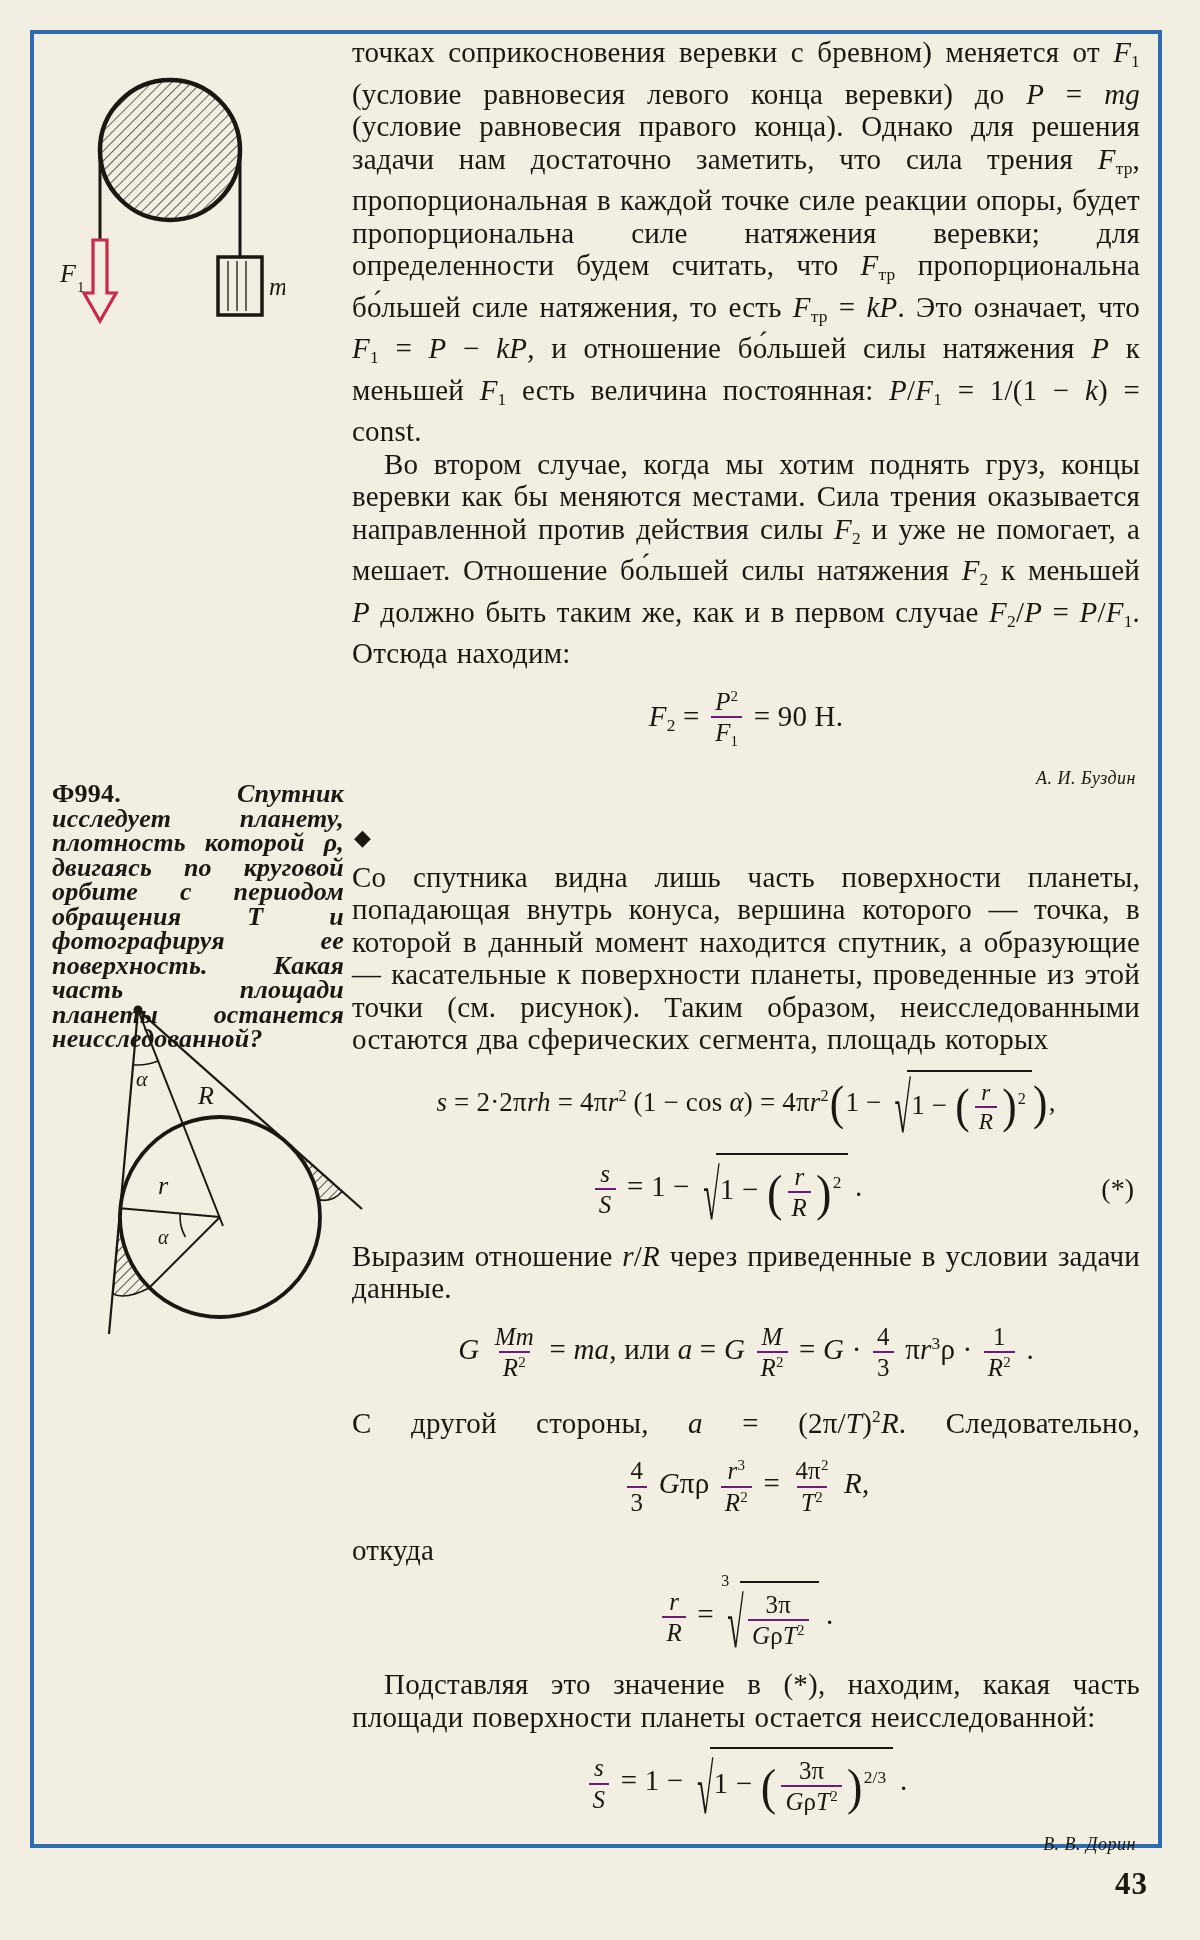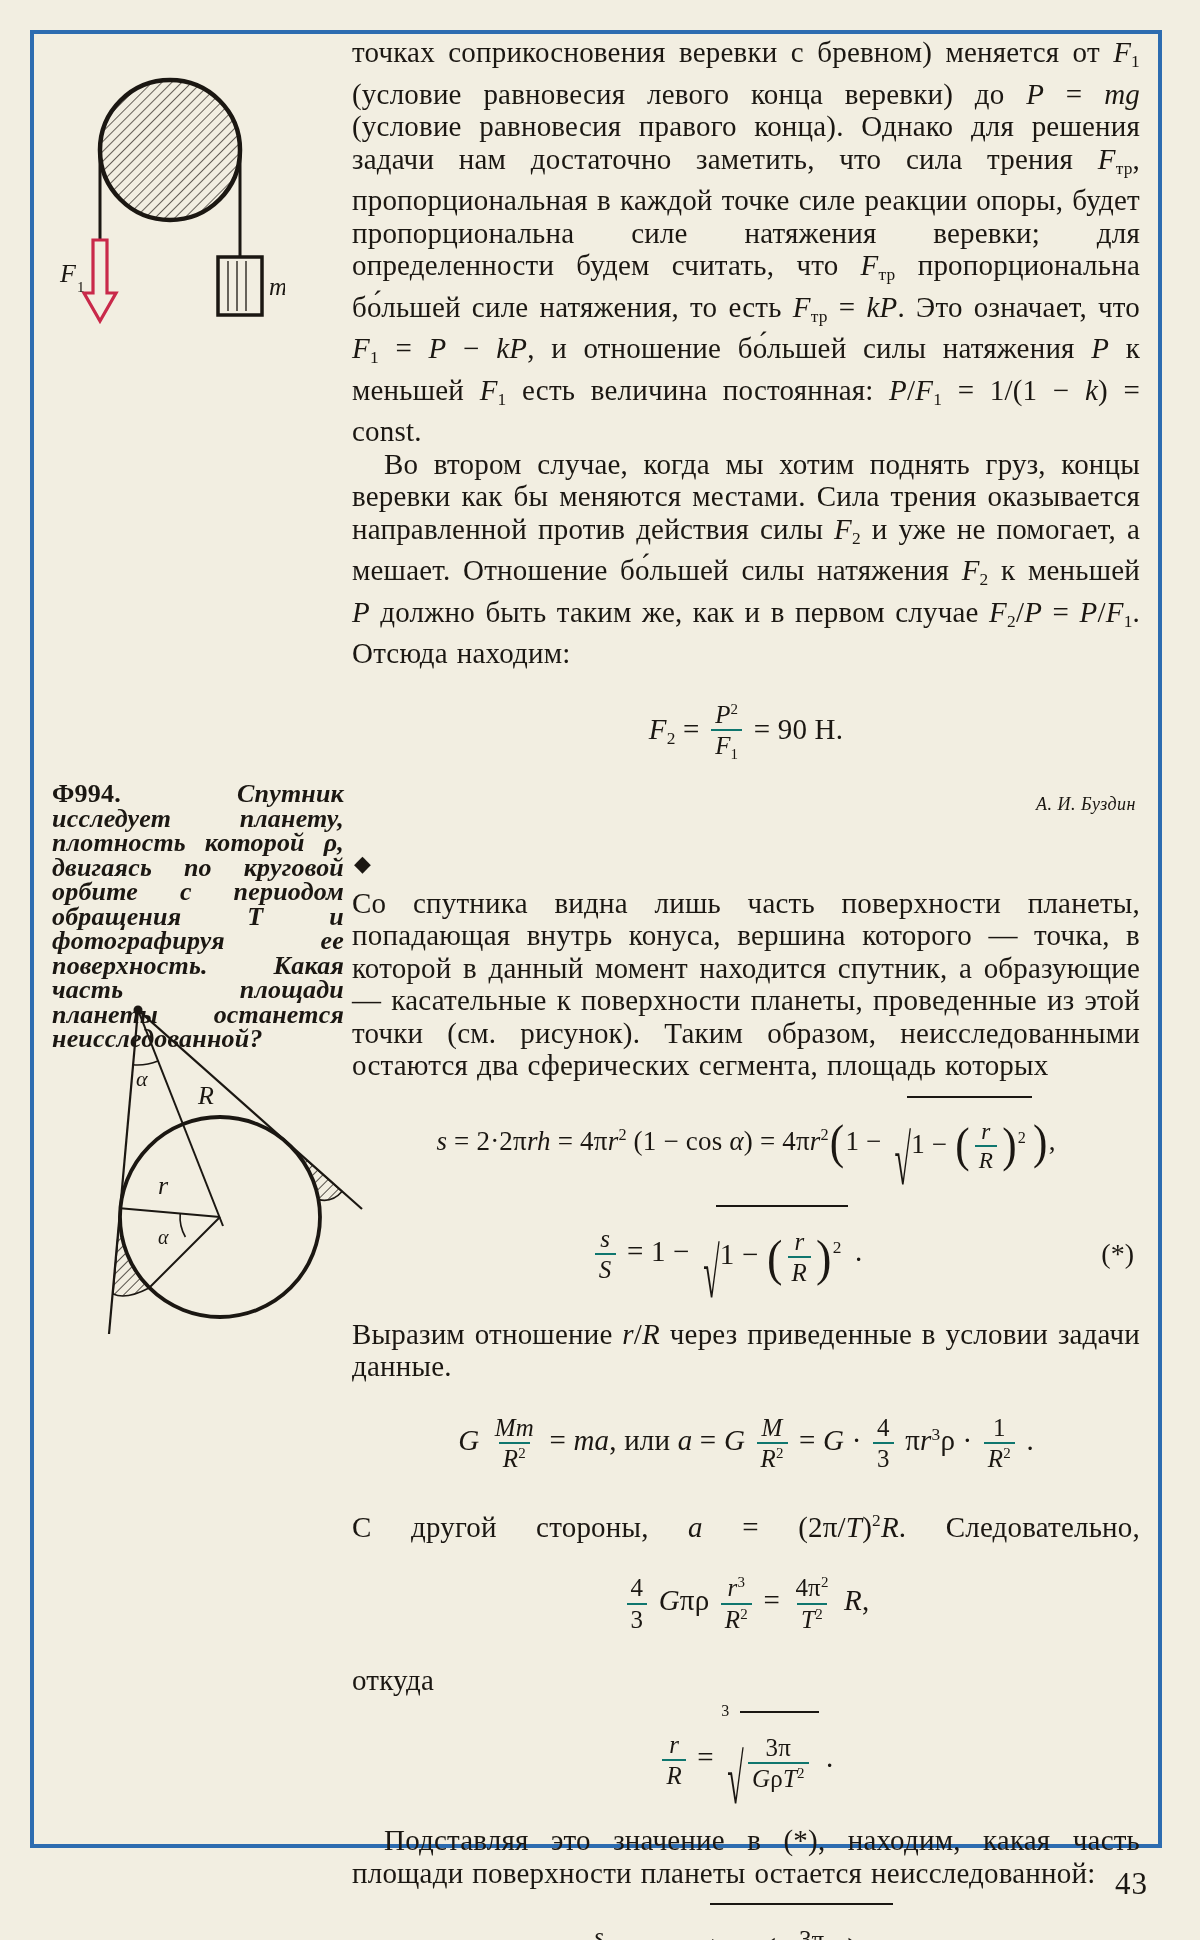--- a/index.html
+++ b/index.html
@@ -27,24 +27,24 @@
   .rk-b{font-weight:700;font-style:normal}
   .rk-s{font-size:60%;vertical-align:-5px;font-style:normal}
   .rk-p{font-size:60%;vertical-align:super;font-style:normal}
   
   .formula{
     text-align:center;font-size:29px;margin:14px 0;line-height:1.25;
     letter-spacing:.2px;
   }
   .sfrac{
     display:inline-flex;flex-direction:column;align-items:center;
-    vertical-align:middle;margin:17px 4px;font-size:86%;line-height:1.1;
+    vertical-align:middle;margin:4px 4px;font-size:86%;line-height:1.1;
   }
   .sfrac .num{padding:0 4px 1px}
-  .sfrac .den{border-top:2px solid #0f766e;padding:1px 4px 0}
+  .sfrac .den{border-top:2px solid #701a75;padding:1px 4px 0}
   .rad{
     display:inline-flex;align-items:flex-end;vertical-align:middle;
     position:relative;margin-left:6px;
   }
   .rsign{
     font-size:30px;line-height:1;transform:scaleY(1.35);
     transform-origin:70% 88%;margin-right:-4px;font-style:normal;
   }
   .rad.tall .rsign{transform:scaleY(2.35)}
   .rbody{
@@ -67,21 +67,21 @@
   
   .problem{
     position:absolute;left:52px;top:782px;width:292px;
     font-weight:700;font-style:italic;font-size:26px;line-height:24.5px;
     text-align:justify;letter-spacing:.2px;
   }
   .fig-pulley{position:absolute;left:55px;top:50px}
   .fig-satellite{position:absolute;left:30px;top:982px}
   .page-num{
     position:absolute;right:52px;top:1866px;
-    font-weight:400;font-size:31px;letter-spacing:1px;
+    font-weight:700;font-size:31px;letter-spacing:1px;
   }
   svg text{font-family:"Liberation Serif",serif;fill:#1b1712}
 </style>
 </head>
 <body>
 
 <div class="frame"></div>
 
 <div class="fig-pulley">
   <svg width="230" height="290" viewBox="0 0 230 290">

